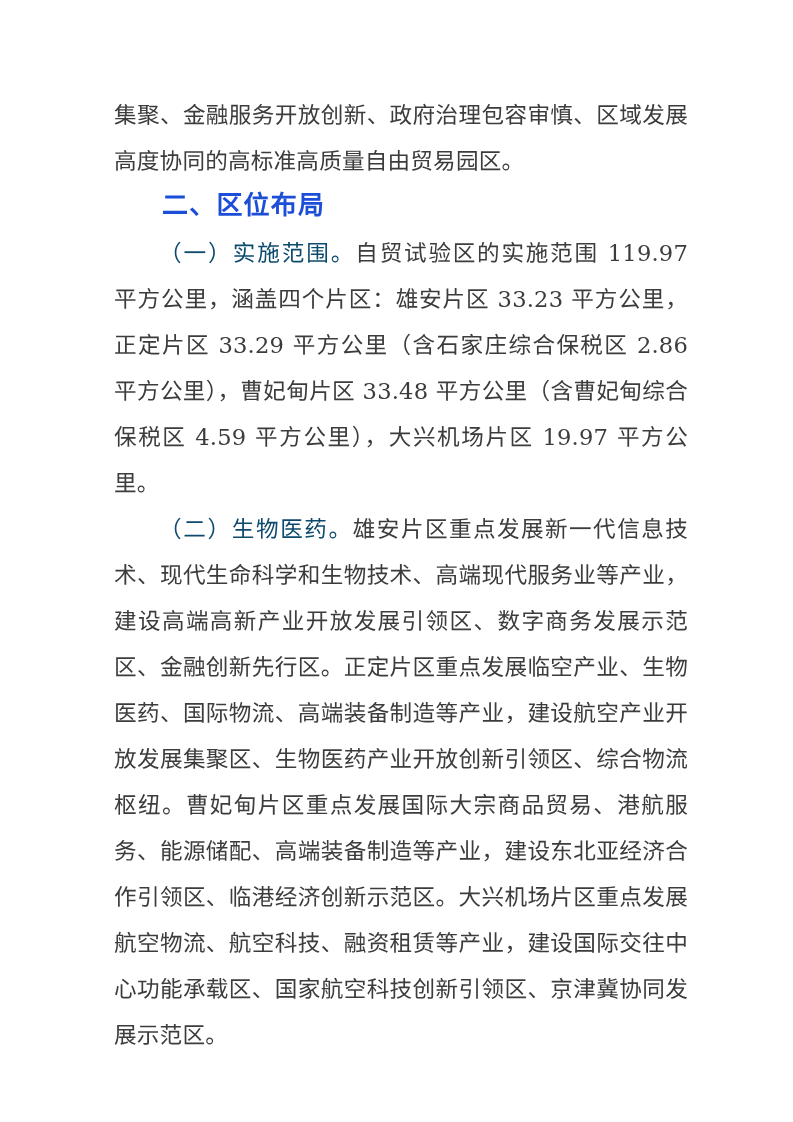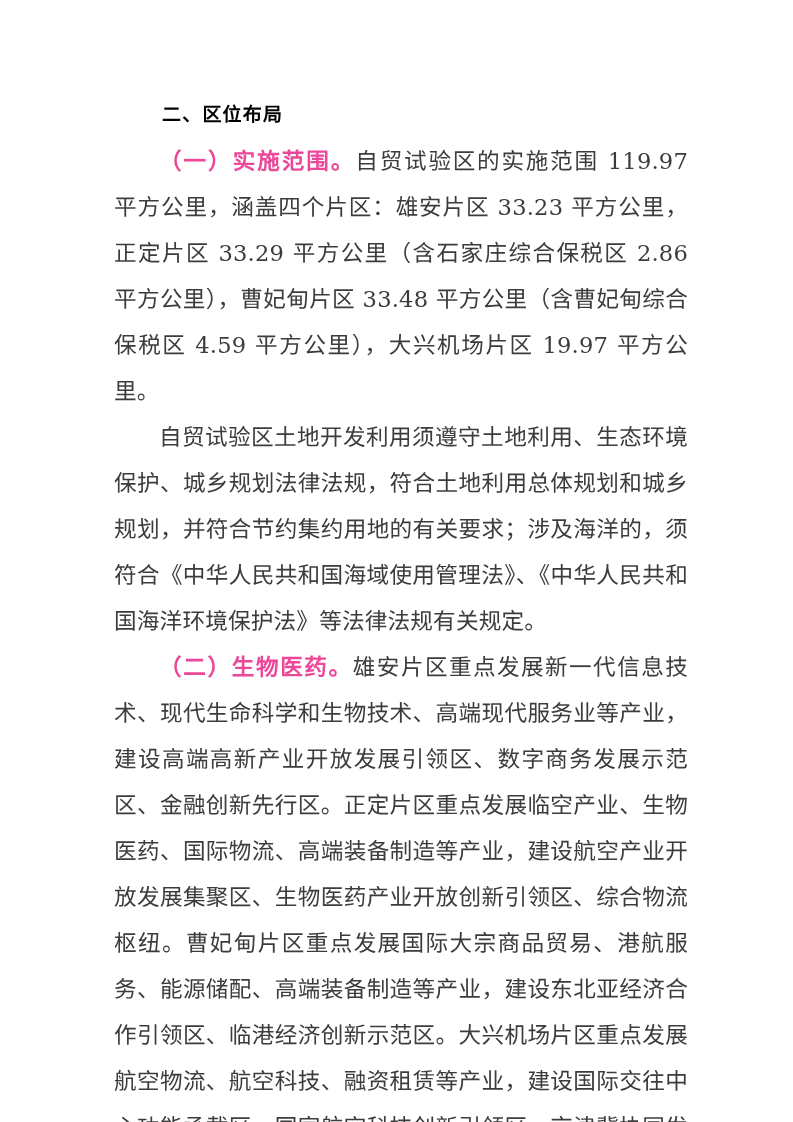--- a/index.html
+++ b/index.html
@@ -40,46 +40,46 @@
     text-indent: 45px;
     word-break: break-all;
   }
 
   .para.flush {
     text-indent: 45px;
   }
 
   
   .heading {
-    font-family: Liberation Sans, sans-serif;
-    font-size: 19px;
+    font-family: Liberation Mono, monospace;
+    font-size: 26px;
     line-height: 46px;
     font-weight: 700;
-    color: #000000;
+    color: #1d4ed8;
     margin: 0;
     text-indent: 48px;
     letter-spacing: 1.2px;
   }
 
   
   .subhead {
-    font-weight: 700;
-    color: #ec4899;
+    font-weight: 400;
+    color: #0c4a6e;
     letter-spacing: 0.4px;
   }
 </style>
 </head>
 <body>
 
 <div class="page">
   <div class="content">
 
+    <p class="para flush" style="text-indent:0;">集聚、金融服务开放创新、政府治理包容审慎、区域发展高度协同的高标准高质量自由贸易园区。</p>
 
     <h2 class="heading">二、区位布局</h2>
 
     <p class="para"><span class="subhead">（一）实施范围。</span><span>自贸试验区的实施范围 119.97 平方公里，涵盖四个片区：雄安片区 33.23 平方公里，正定片区 33.29 平方公里（含石家庄综合保税区 2.86 平方公里），曹妃甸片区 33.48 平方公里（含曹妃甸综合保税区 4.59 平方公里），大兴机场片区 19.97 平方公里。</span></p>
 
-    <p class="para">自贸试验区土地开发利用须遵守土地利用、生态环境保护、城乡规划法律法规，符合土地利用总体规划和城乡规划，并符合节约集约用地的有关要求；涉及海洋的，须符合《中华人民共和国海域使用管理法》、《中华人民共和国海洋环境保护法》等法律法规有关规定。</p>
 
     <p class="para"><span class="subhead">（二）生物医药。</span><span>雄安片区重点发展新一代信息技术、现代生命科学和生物技术、高端现代服务业等产业，建设高端高新产业开放发展引领区、数字商务发展示范区、金融创新先行区。正定片区重点发展临空产业、生物医药、国际物流、高端装备制造等产业，建设航空产业开放发展集聚区、生物医药产业开放创新引领区、综合物流枢纽。曹妃甸片区重点发展国际大宗商品贸易、港航服务、能源储配、高端装备制造等产业，建设东北亚经济合作引领区、临港经济创新示范区。大兴机场片区重点发展航空物流、航空科技、融资租赁等产业，建设国际交往中心功能承载区、国家航空科技创新引领区、京津冀协同发展示范区。</span></p>
 
   </div>
 </div>
 
 </body></html>

